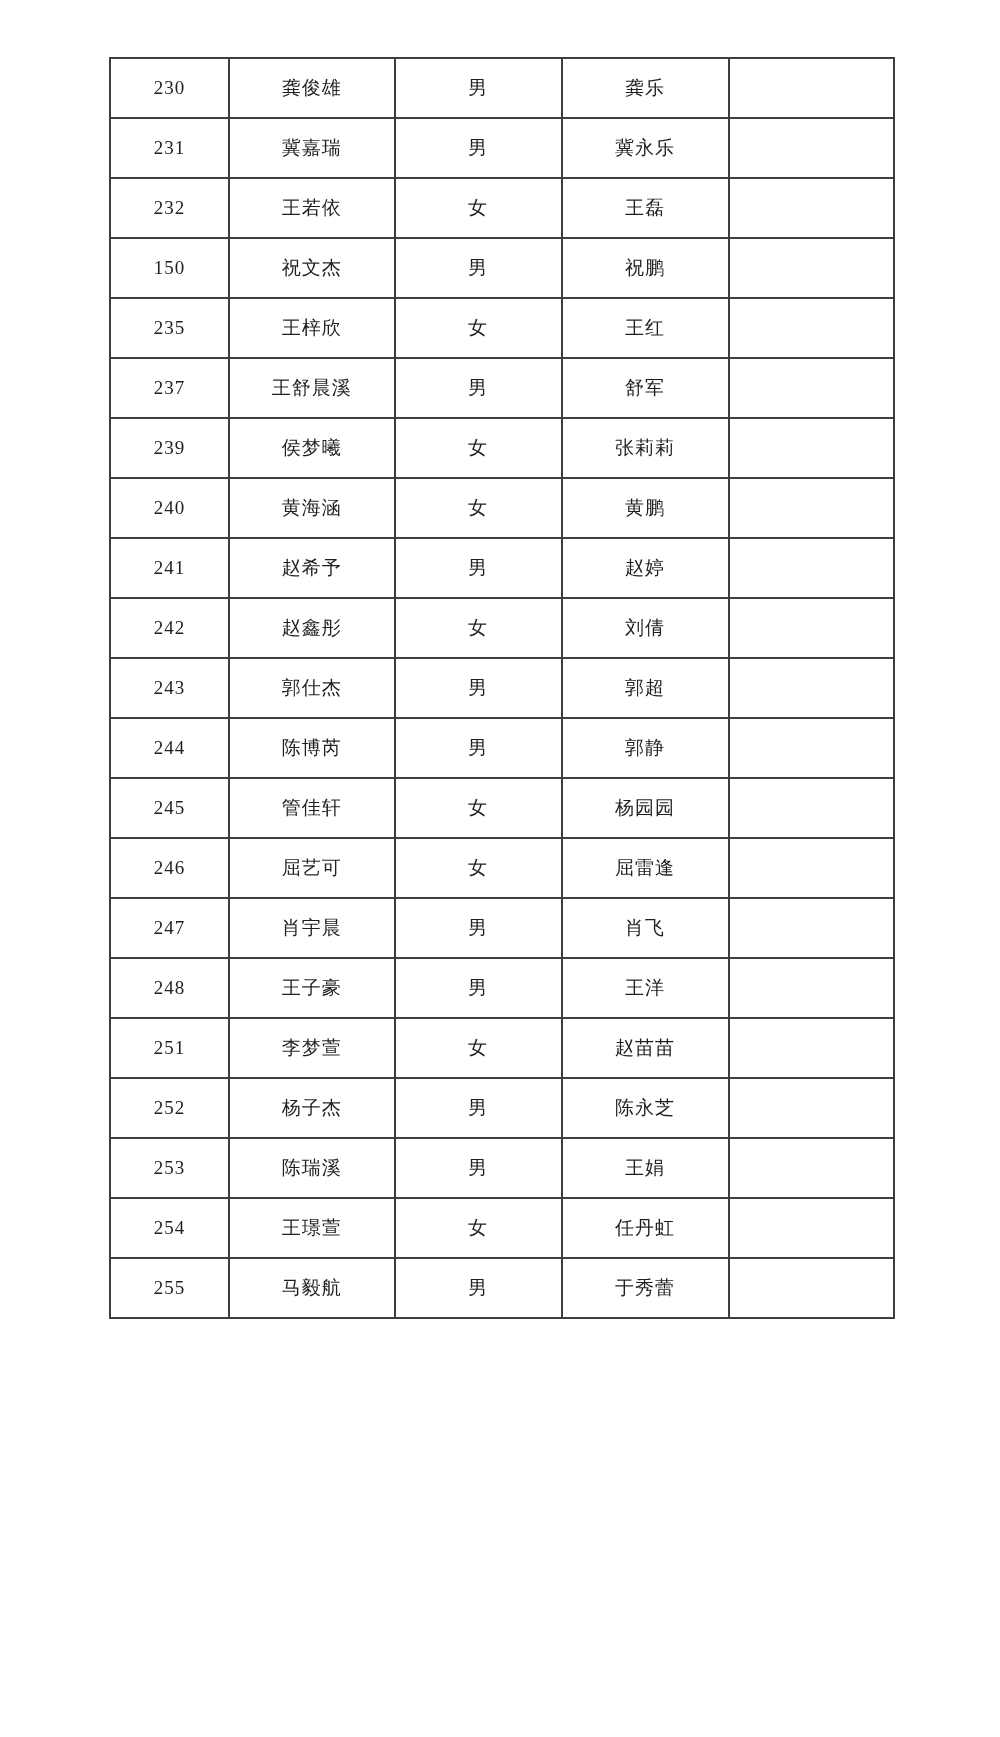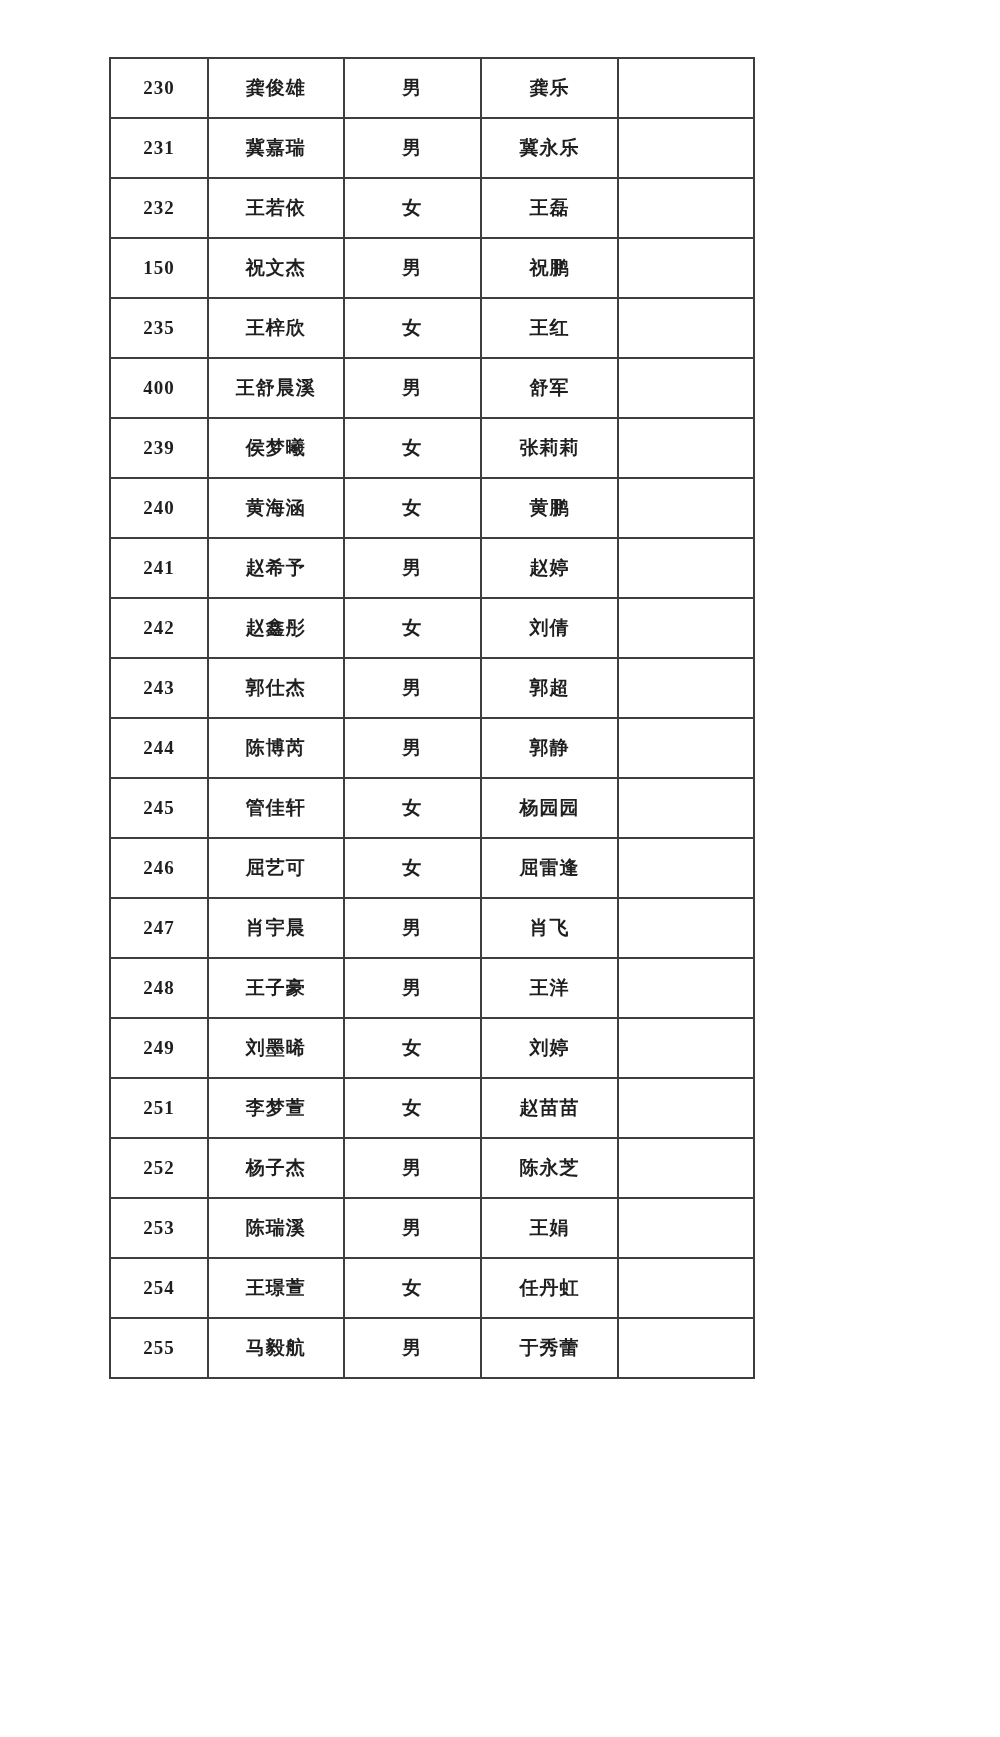--- a/index.html
+++ b/index.html
@@ -12,22 +12,21 @@
     width: 1000px;
     height: 1737px;
     background: #ffffff;
     font-family: "Liberation Serif", "DejaVu Serif", serif;
     color: #1f1f1f;
   }
   .table-wrap {
     position: absolute;
     left: 109px;
     top: 57px;
-    width: 646px;
-    font-weight: bold;
+    width: 786px;
   }
   table.roster {
     width: 100%;
     border-collapse: collapse;
     table-layout: fixed;
   }
   table.roster td {
     border: 2px solid #3e3e3e;
     height: 56px;
     text-align: center;
@@ -85,21 +84,21 @@
     <td></td>
   </tr>
           <tr>
     <td class="num-cell">235</td>
     <td>王梓欣</td>
     <td>女</td>
     <td>王红</td>
     <td></td>
   </tr>
           <tr>
-    <td class="num-cell">400</td>
+    <td class="num-cell">237</td>
     <td>王舒晨溪</td>
     <td>男</td>
     <td>舒军</td>
     <td></td>
   </tr>
           <tr>
     <td class="num-cell">239</td>
     <td>侯梦曦</td>
     <td>女</td>
     <td>张莉莉</td>
@@ -159,27 +158,20 @@
     <td>肖宇晨</td>
     <td>男</td>
     <td>肖飞</td>
     <td></td>
   </tr>
           <tr>
     <td class="num-cell">248</td>
     <td>王子豪</td>
     <td>男</td>
     <td>王洋</td>
-    <td></td>
-  </tr>
-          <tr>
-    <td class="num-cell">249</td>
-    <td>刘墨晞</td>
-    <td>女</td>
-    <td>刘婷</td>
     <td></td>
   </tr>
           <tr>
     <td class="num-cell">251</td>
     <td>李梦萱</td>
     <td>女</td>
     <td>赵苗苗</td>
     <td></td>
   </tr>
           <tr>

